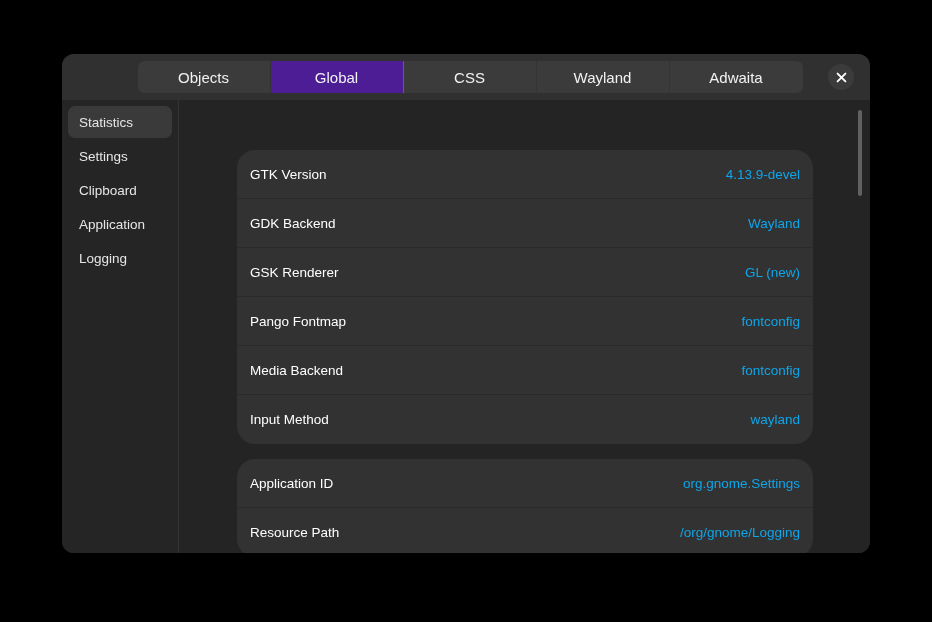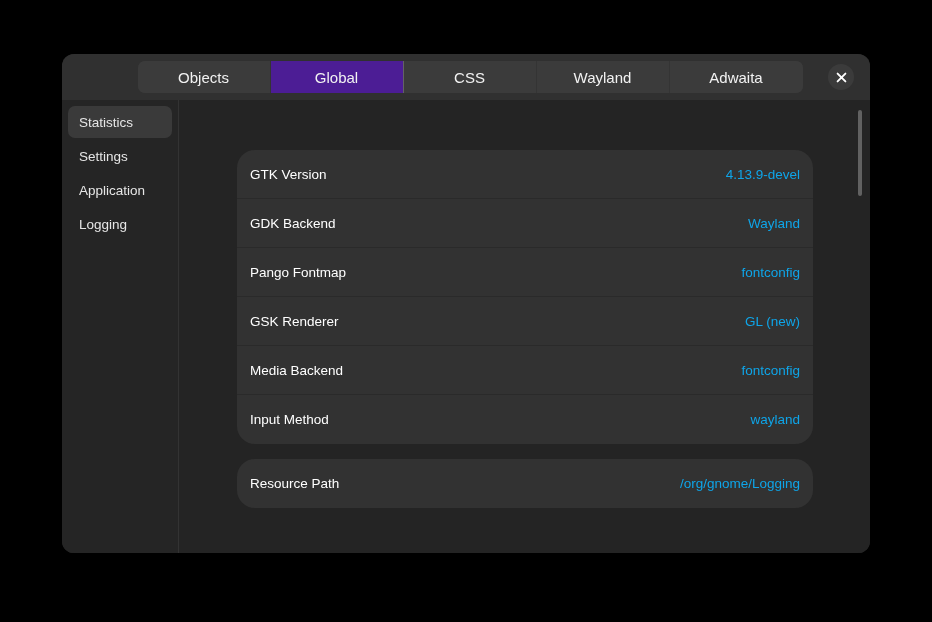--- a/index.html
+++ b/index.html
@@ -209,58 +209,65 @@
   <div id="body">
 
     <div id="sidebar">
       <div class="sidebar-item selected">
         <span>Statistics</span>
       </div>
       <div class="sidebar-item">
         <span>Settings</span>
       </div>
       <div class="sidebar-item">
+        <span>Clipboard</span>
+      </div>
+      <div class="sidebar-item">
         <span>Application</span>
       </div>
       <div class="sidebar-item">
         <span>Logging</span>
       </div>
     </div>
 
     <div id="content">
 
       <div class="card">
         <div class="row">
           <span class="row-label">GTK Version</span>
           <span class="row-value">4.13.9-devel</span>
         </div>
         <div class="row">
           <span class="row-label">GDK Backend</span>
           <span class="row-value">Wayland</span>
         </div>
         <div class="row">
+          <span class="row-label">GSK Renderer</span>
+          <span class="row-value">GL (new)</span>
+        </div>
+        <div class="row">
           <span class="row-label">Pango Fontmap</span>
           <span class="row-value">fontconfig</span>
         </div>
         <div class="row">
-          <span class="row-label">GSK Renderer</span>
-          <span class="row-value">GL (new)</span>
-        </div>
-        <div class="row">
           <span class="row-label">Media Backend</span>
           <span class="row-value">fontconfig</span>
         </div>
         <div class="row">
           <span class="row-label">Input Method</span>
           <span class="row-value">wayland</span>
         </div>
       </div>
 
       <div class="card">
         <div class="row">
+          <span class="row-label">Application ID</span>
+          <span class="row-value">org.gnome.Settings</span>
+        </div>
+        <div class="row">
           <span class="row-label">Resource Path</span>
           <span class="row-value">/org/gnome/Logging</span>
         </div>
       </div>
 
       <div id="scrollbar-track">
         <div id="scrollbar-thumb"></div>
       </div>
 
     </div>

